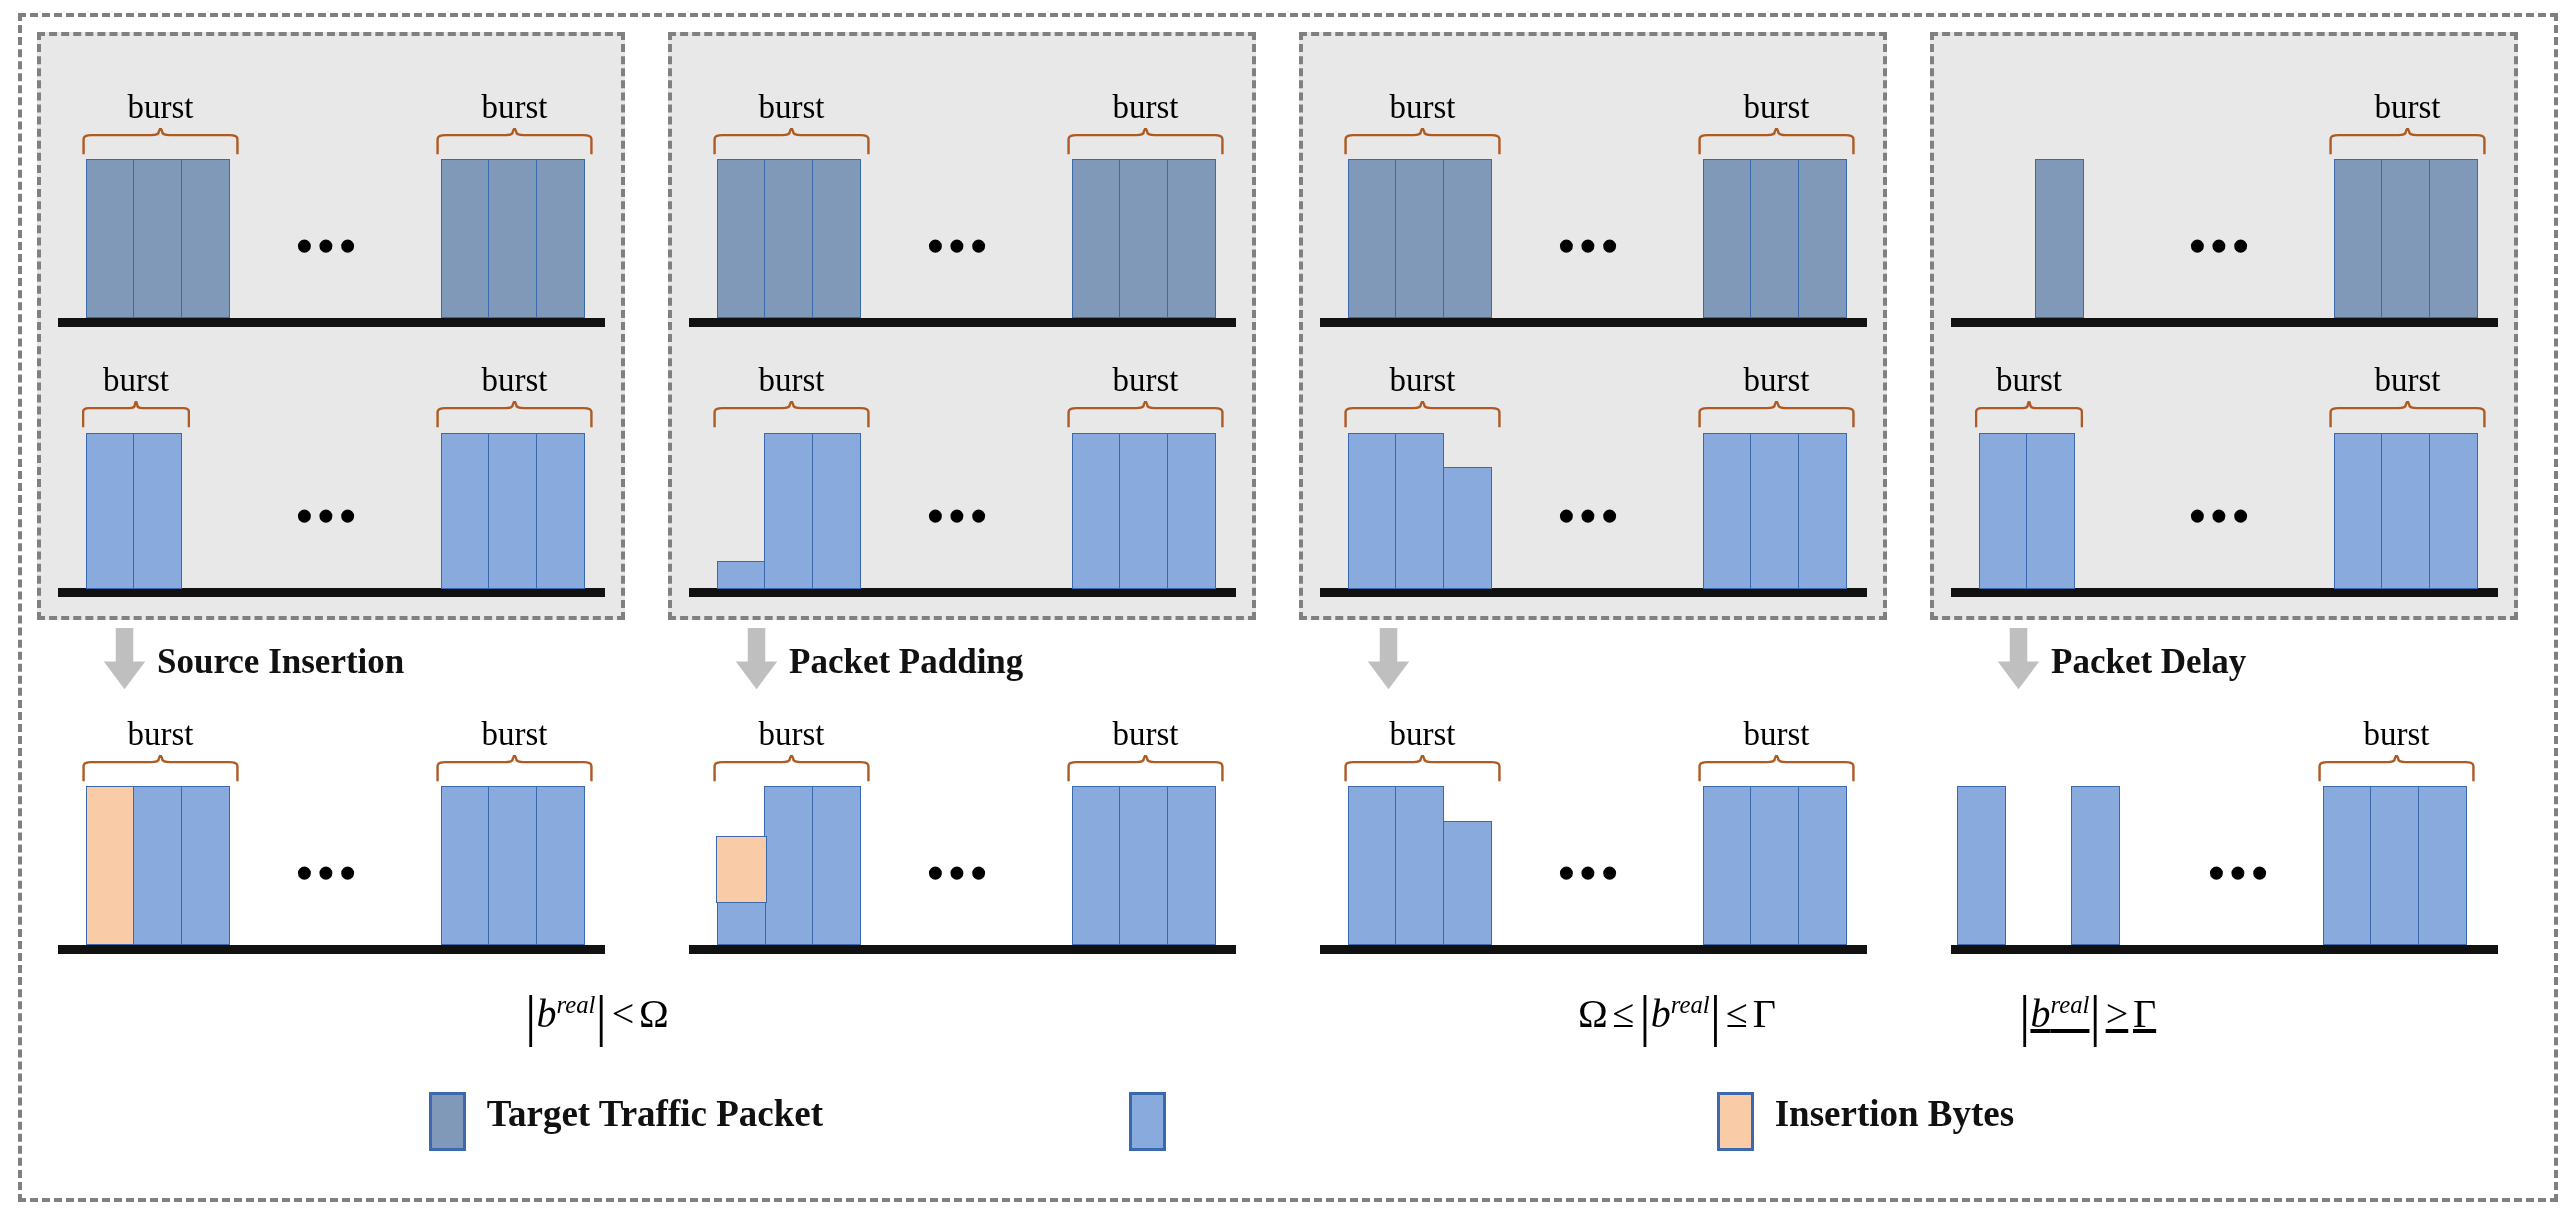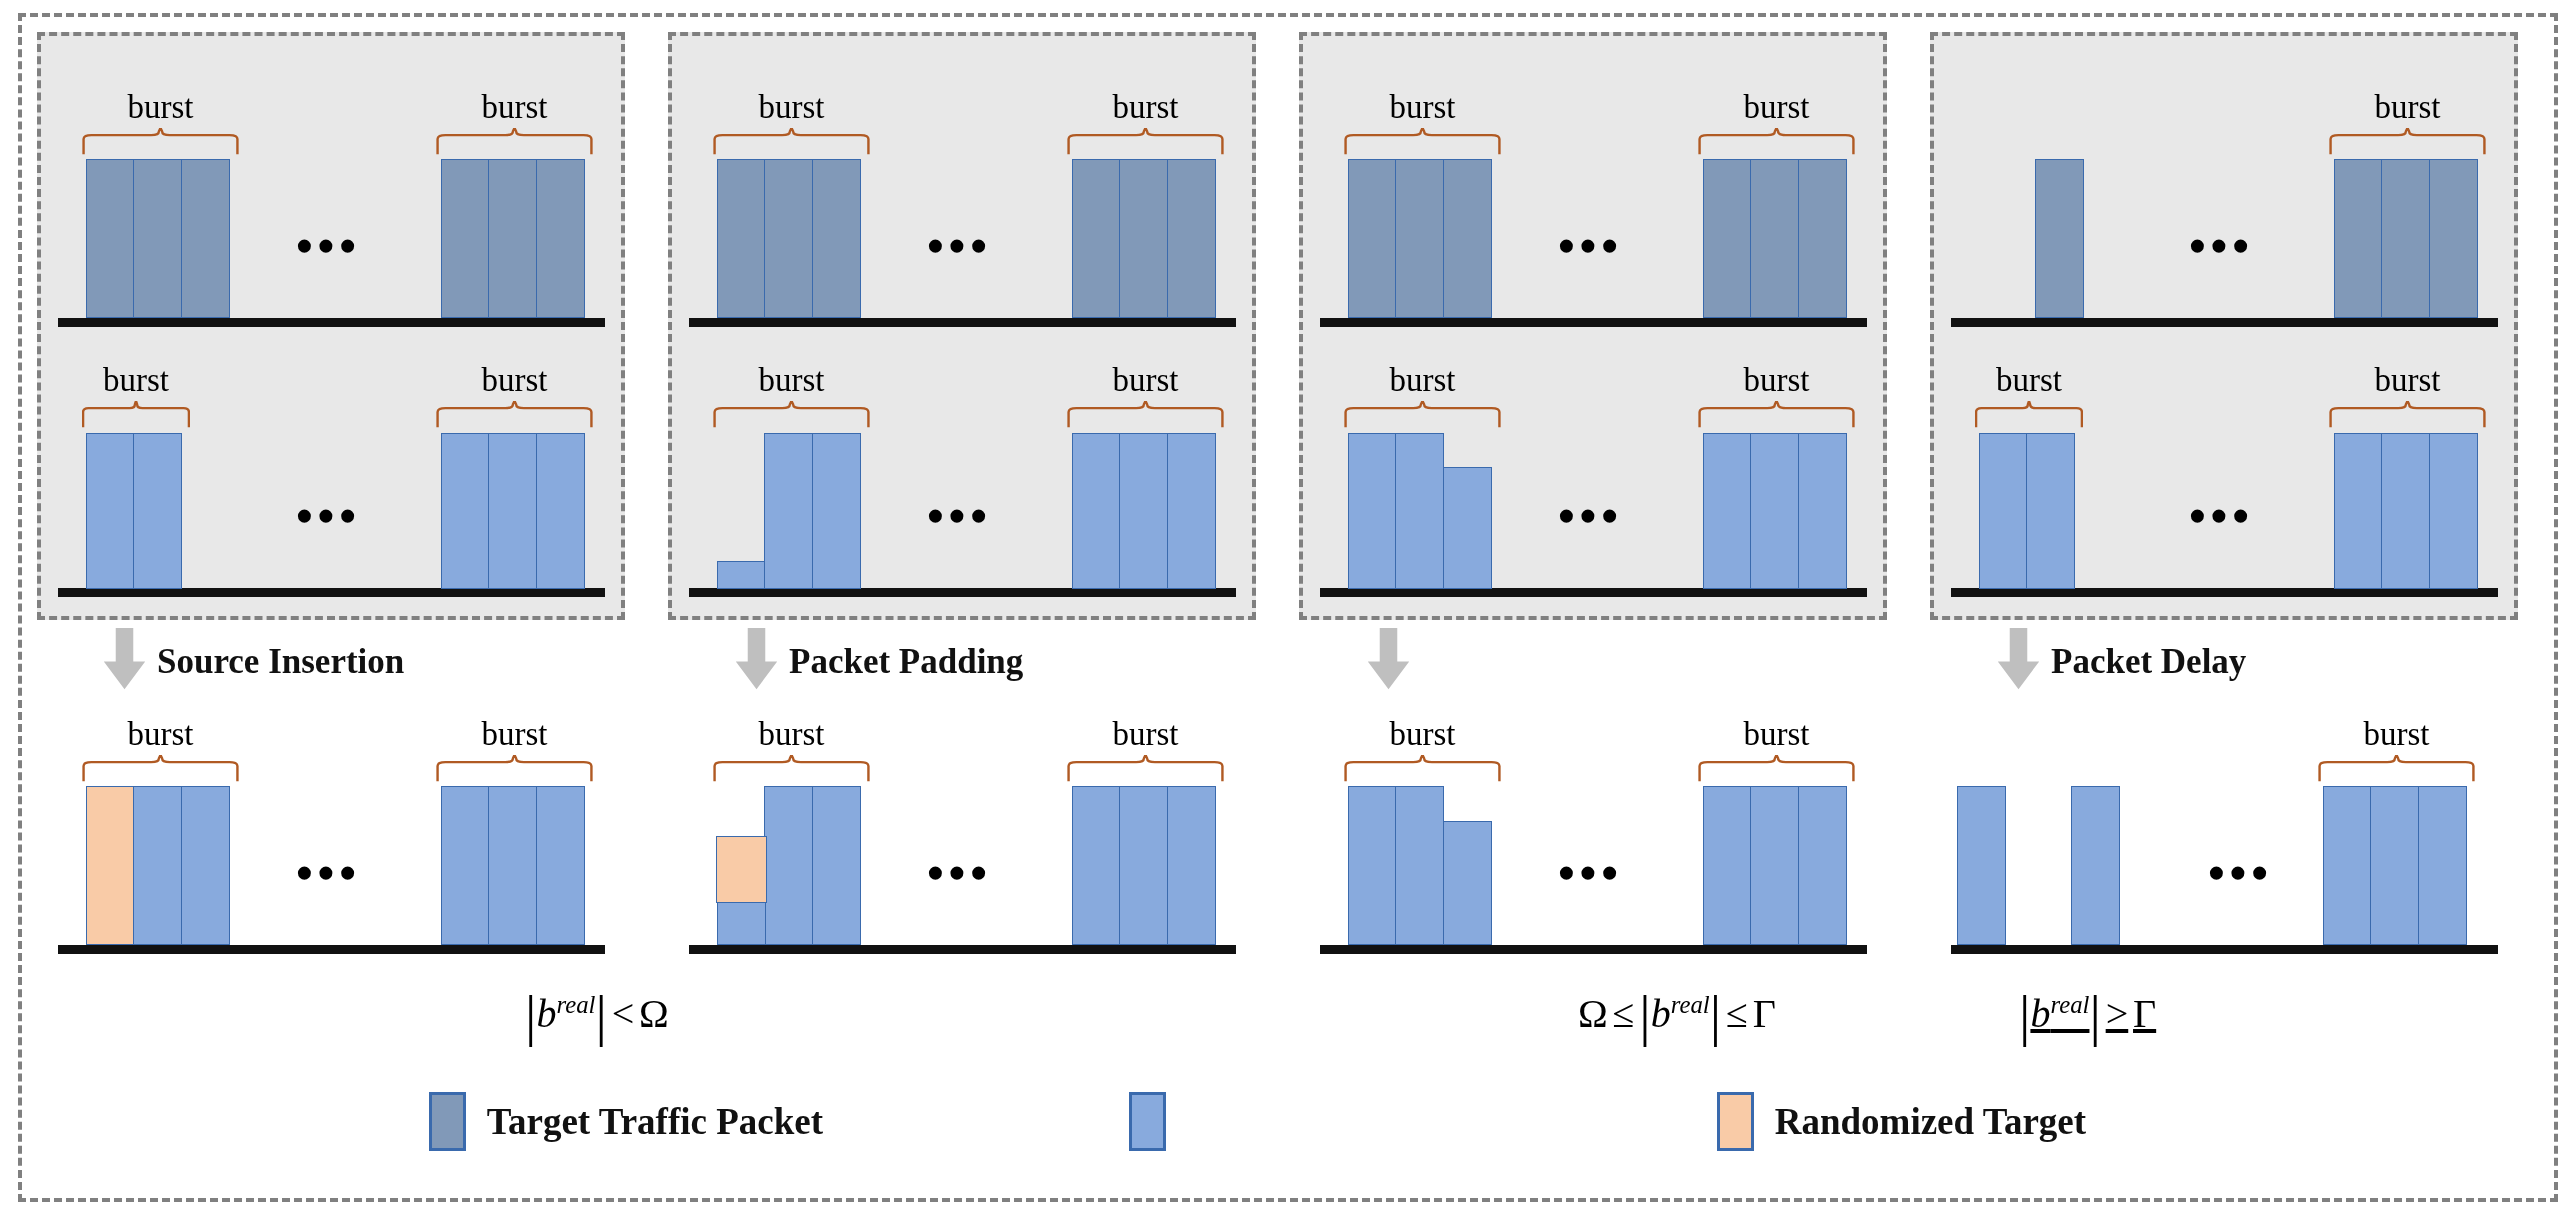--- a/index.html
+++ b/index.html
@@ -82,21 +82,21 @@
   .formula .bar{
     display:inline-block;font-size:57px;line-height:0.74;
     vertical-align:-8px;font-weight:300;
   }
   .formula i{font-style:italic;}
   .formula sup{font-size:0.62em;font-style:italic;}
   .formula .op{padding:0 4.8px;}
 
   
   .legend{position:absolute;left:0;top:1092px;width:100%;height:64px;}
-  .legend-item{position:absolute;top:0;display:flex;align-items:center;}
+  .legend-item{position:absolute;top:0;display:flex;}
   .swatch{
     width:37px;height:59px;border:3.2px solid #3a6aad;box-sizing:border-box;
     margin-right:20.7px;
   }
   .legend-label{
     font-size:37px;font-weight:bold;color:#111;
     font-family:"Liberation Serif", serif;white-space:nowrap;
   }
 </style>
 </head>
@@ -487,18 +487,18 @@
   <div class="legend" id="legend-layer">
       <div class="legend-item" style="left: 429px;">
         <div class="swatch" style="background: rgb(129, 153, 184);"></div>
         <div class="legend-label">Target Traffic Packet</div>
       </div>
       <div class="legend-item" style="left: 1129px;">
         <div class="swatch" style="background: rgb(136, 170, 221);"></div>
       </div>
       <div class="legend-item" style="left: 1717px;">
         <div class="swatch" style="background: rgb(249, 203, 167);"></div>
-        <div class="legend-label">Randomized Target</div>
+        <div class="legend-label">Insertion Bytes</div>
       </div>
     </div>
 
 </div>
 
 
 </body></html>

